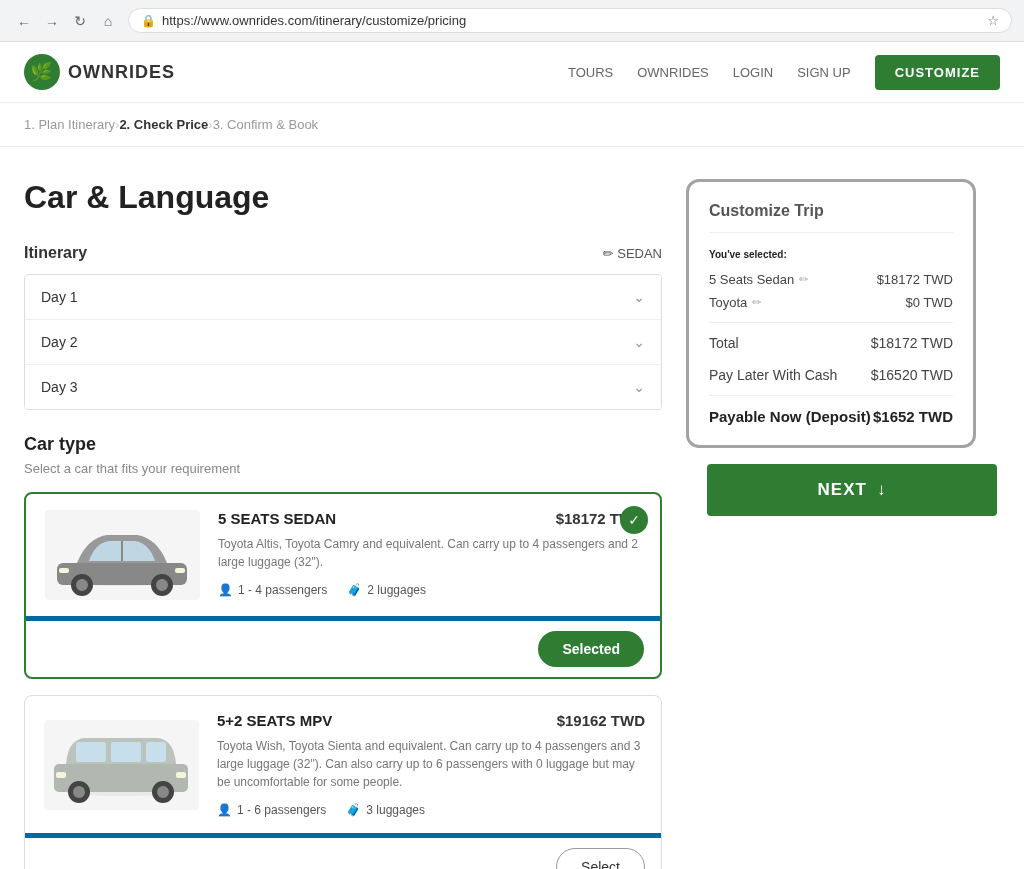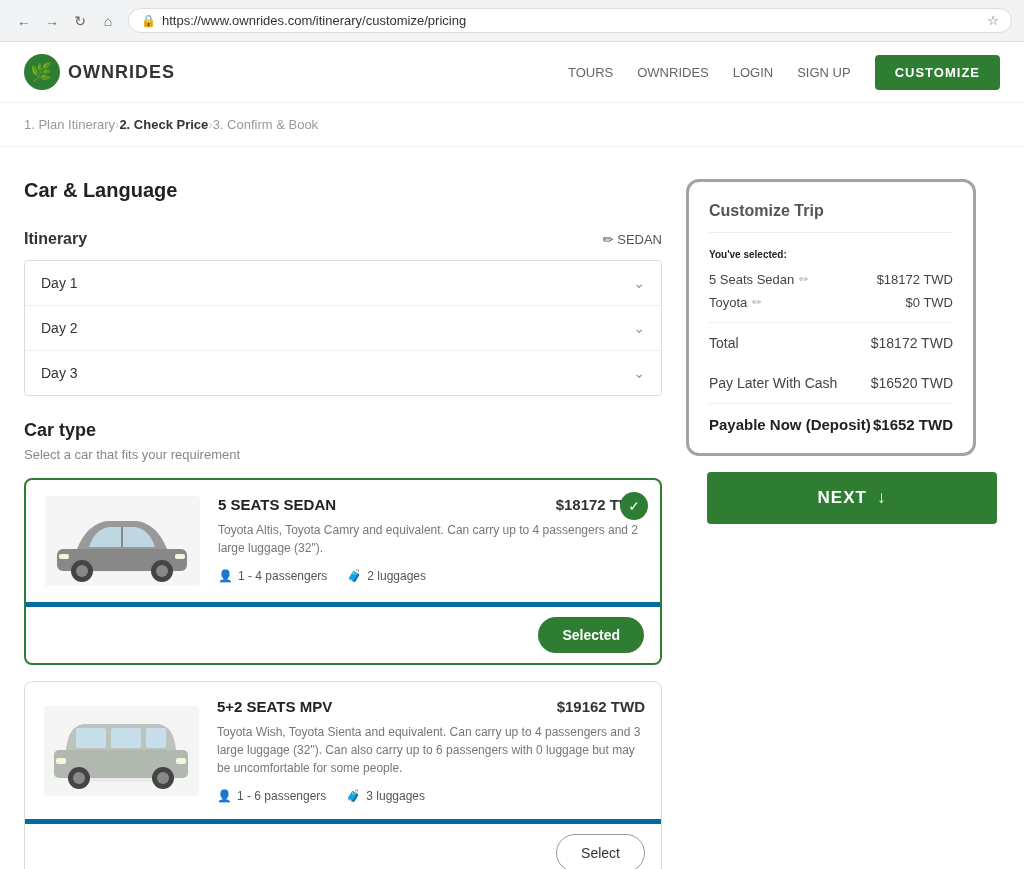--- a/index.html
+++ b/index.html
@@ -57,21 +57,21 @@
     .breadcrumb-sep { color: #ccc; }
 
     
     .main-layout {
       display: flex; padding: 32px 24px; gap: 24px; max-width: 1000px;
     }
     .main-content { flex: 1; }
     .sidebar { width: 290px; flex-shrink: 0; }
 
     
-    .page-title { font-size: 20px; font-weight: bold; margin-bottom: 28px; color: #222; }
+    .page-title { font-size: 32px; font-weight: bold; margin-bottom: 28px; color: #222; }
 
     
     .section-header {
       display: flex; align-items: center; justify-content: space-between;
       margin-bottom: 12px;
     }
     .section-title { font-size: 16px; font-weight: 600; color: #333; }
     .edit-btn {
       background: none; border: none; color: #555; cursor: pointer; font-size: 13px;
       display: flex; align-items: center; gap: 4px;
@@ -141,21 +141,21 @@
     .selected-row {
       display: flex; justify-content: space-between; align-items: center;
       margin-bottom: 8px; font-size: 13px;
     }
     .selected-label { color: #444; display: flex; align-items: center; gap: 5px; }
     .edit-pencil { color: #999; font-size: 11px; cursor: pointer; }
     .selected-value { color: #444; }
     .divider { border: none; border-top: 1px solid #eee; margin: 12px 0; }
     .total-row {
       display: flex; justify-content: space-between; align-items: flex-start;
-      margin-bottom: 24px; font-size: 14px;
+      margin-bottom: 16px; font-size: 14px;
     }
     .total-label { color: #444; }
     .total-value { color: #444; font-weight: 500; }
     .pay-later-row {
       display: flex; justify-content: space-between; align-items: center;
       margin-bottom: 8px; font-size: 14px;
     }
     .pay-later-label { color: #444; }
     .pay-later-value { color: #444; }
     .payable-row {

